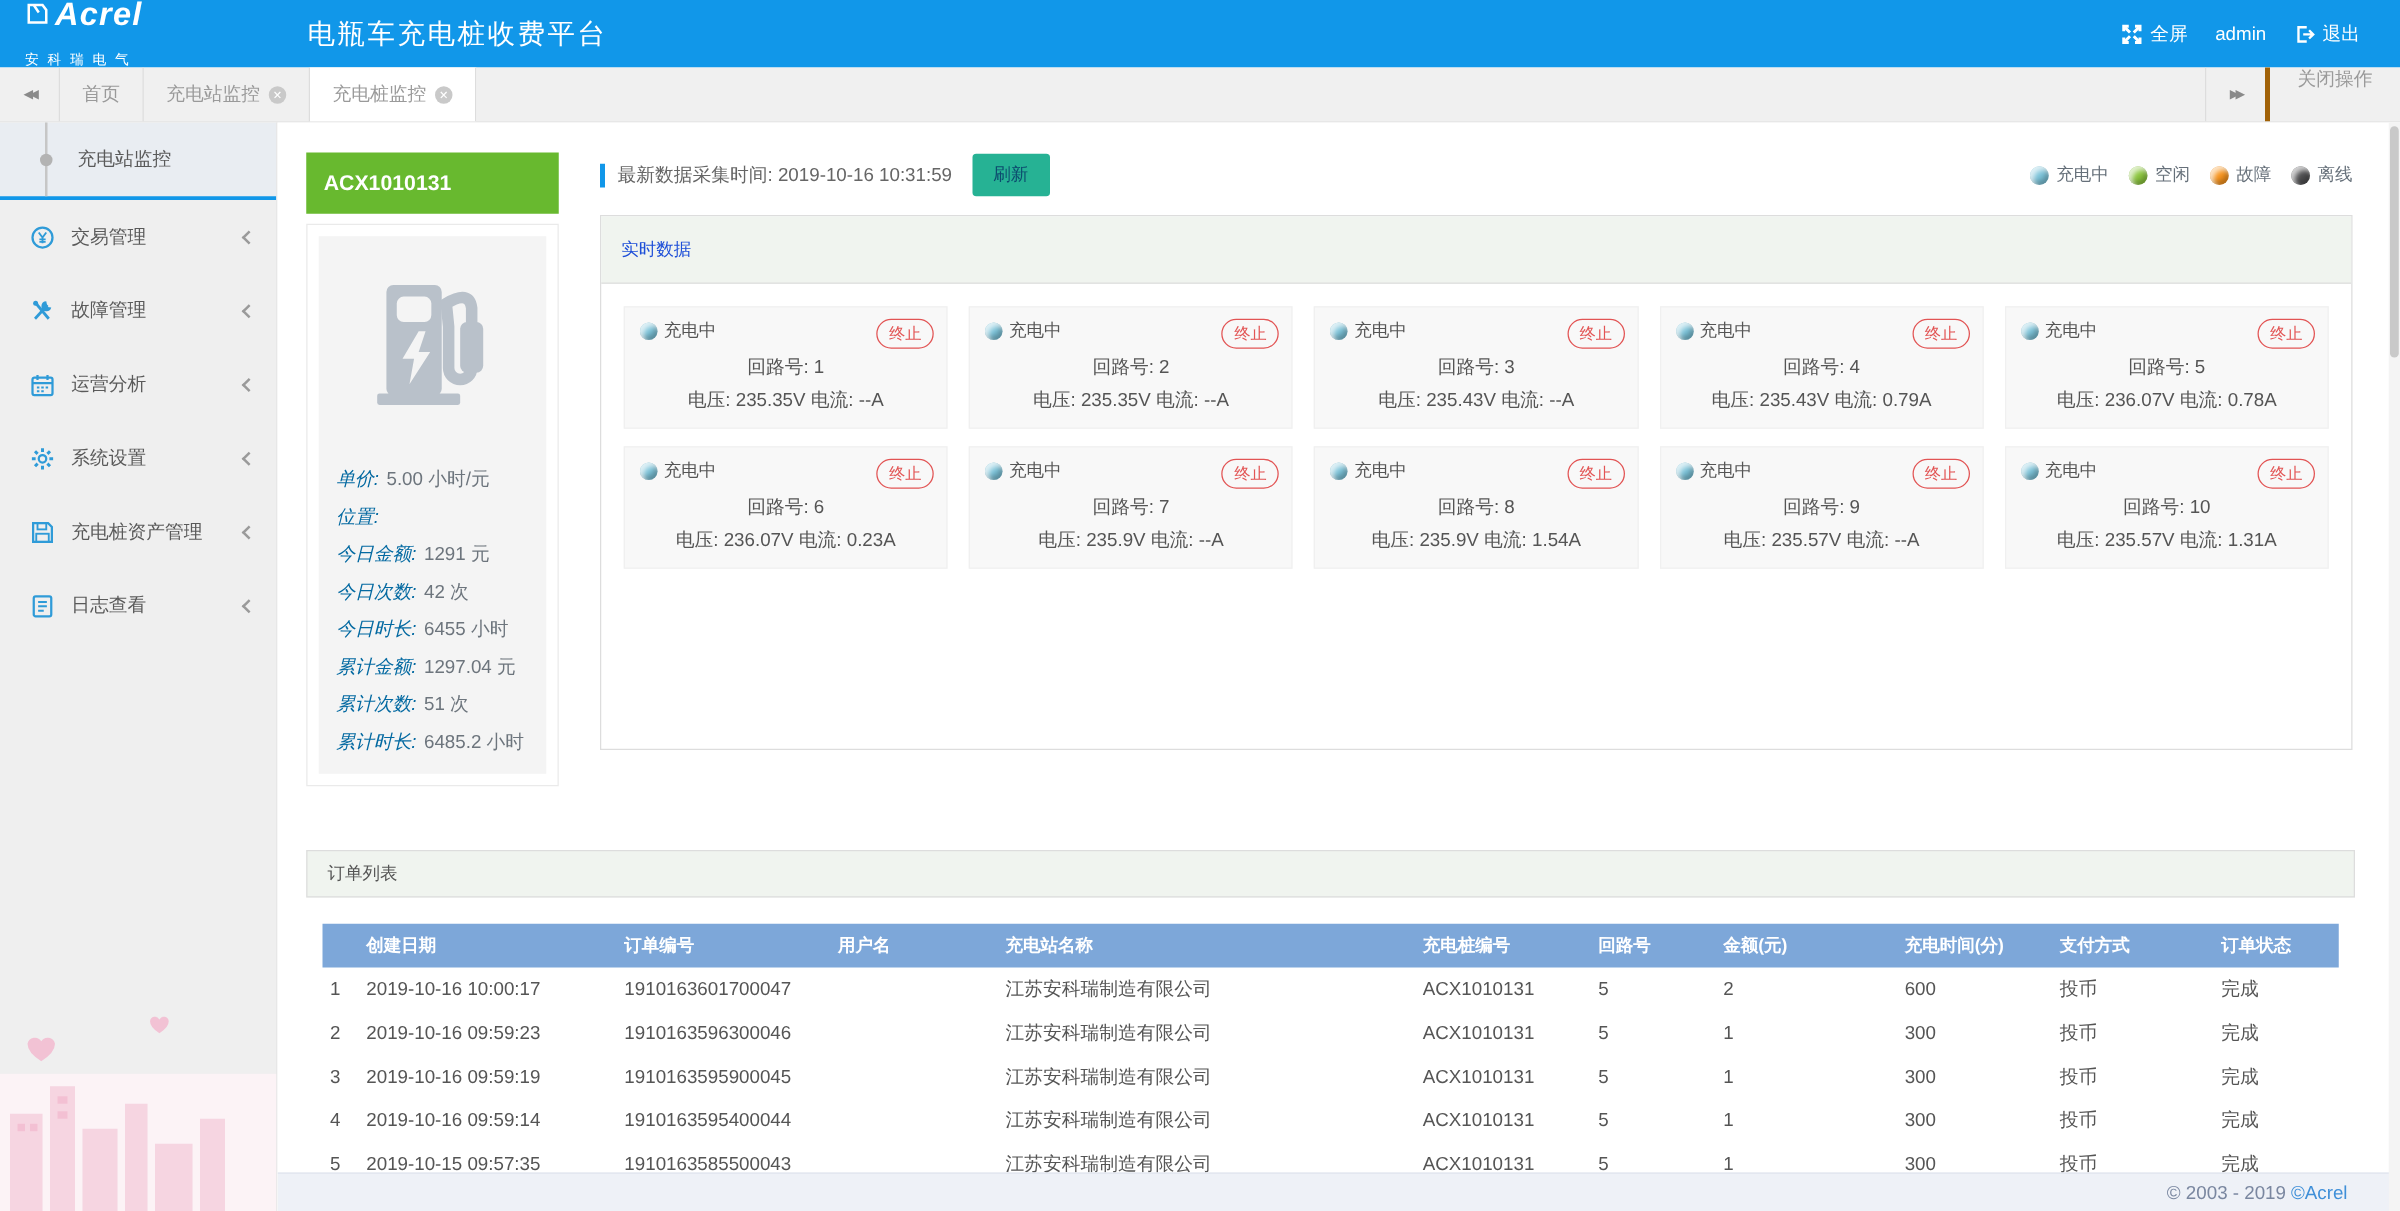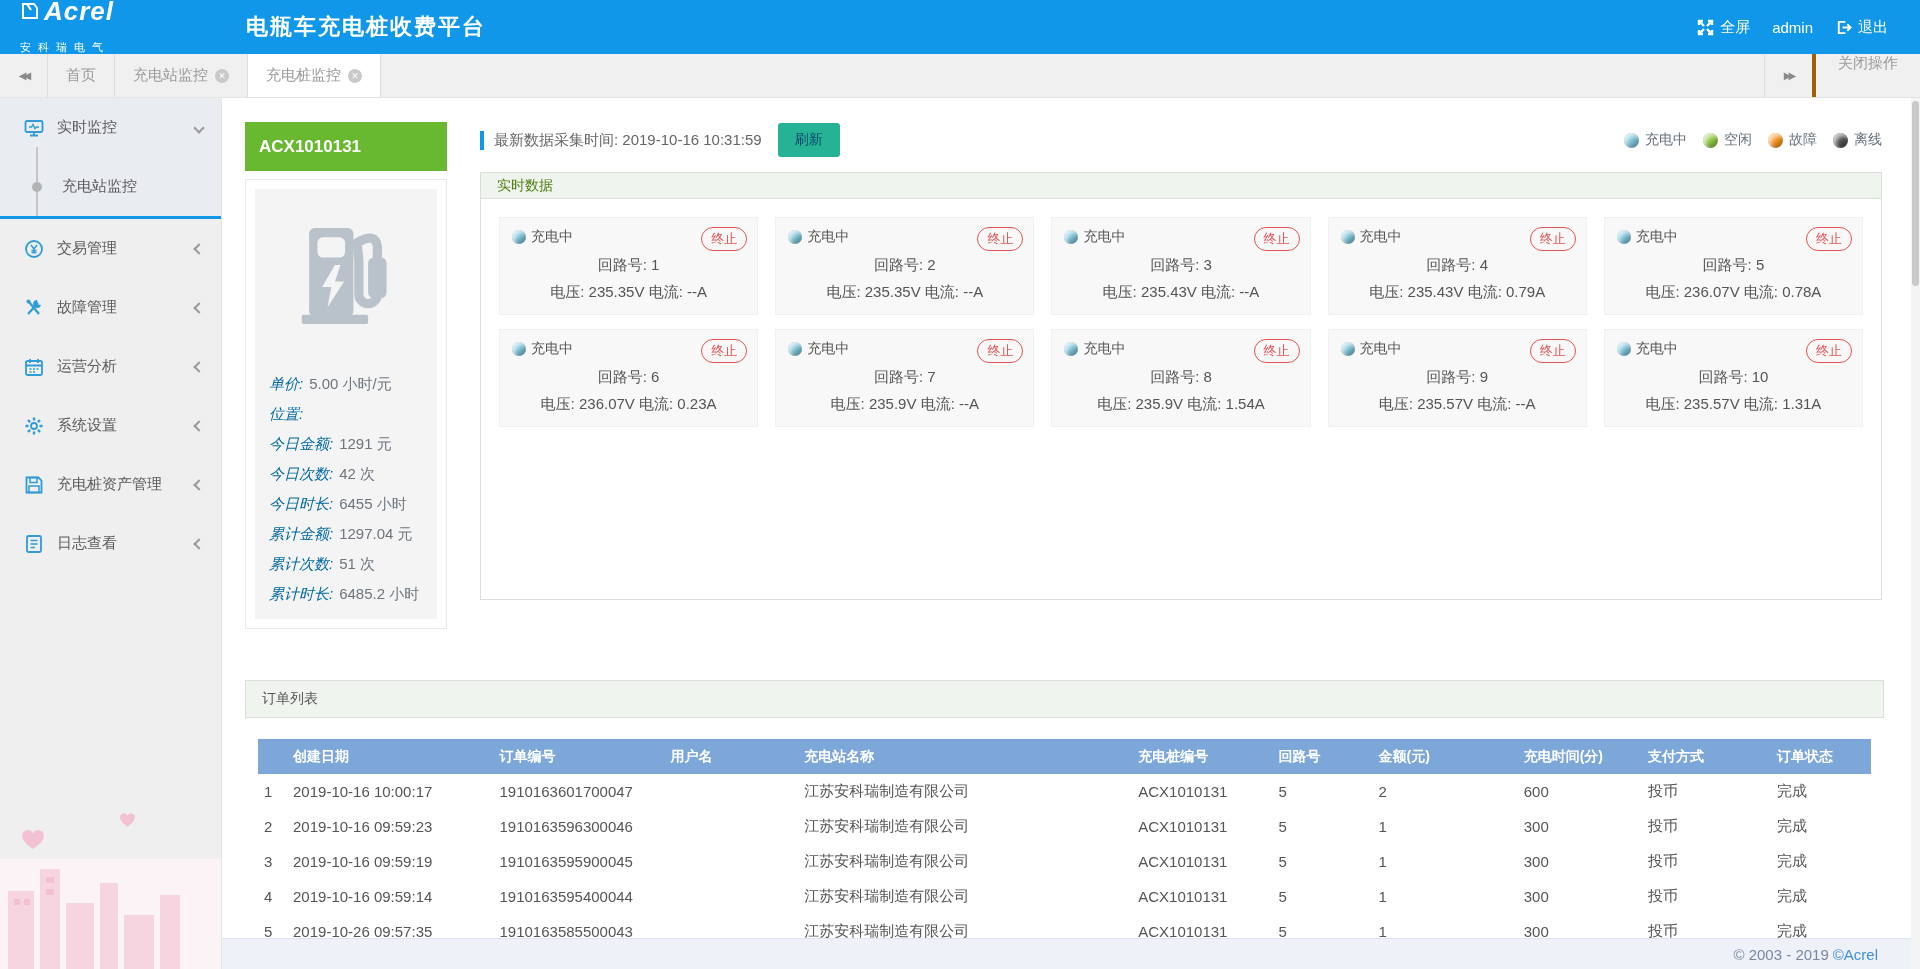--- a/index.html
+++ b/index.html
@@ -5,21 +5,21 @@
   * { margin:0; padding:0; box-sizing:border-box; }
   html,body { width:1920px; height:969px; overflow:hidden;
     font-family:"Liberation Sans","DejaVu Sans",sans-serif; background:#fff; }
 
   
   .app-header { height:54px; background:var(--accent,#1197e9); display:flex; align-items:center; color:#fff; }
   .logo-block { width:232px; padding-left:20px; display:flex; flex-direction:column; justify-content:center; }
   .logo-row { display:flex; align-items:center; gap:4px; }
   .logo-text { font-size:26px; font-weight:bold; font-style:italic; letter-spacing:1px; line-height:24px; }
   .logo-sub { font-size:11px; letter-spacing:7px; margin-top:17px; white-space:nowrap; }
-  .app-title { font-size:22px; font-weight:bold; letter-spacing:2px; margin-left:14px; }
+  .app-title { font-size:22px; font-weight:normal; letter-spacing:2px; margin-left:14px; }
   .header-right { margin-left:auto; display:flex; align-items:center; gap:10px; padding-right:26px; font-size:15px; }
   .header-right .hitem { display:flex; align-items:center; gap:6px; cursor:pointer; padding:0 6px; }
 
   
   .tab-bar { height:44px; background:#f0f0f0; display:flex; align-items:stretch; border-bottom:1px solid #e4e4e4; }
   .tab-nav { width:48px; display:flex; align-items:center; justify-content:center; color:#8a8a8a; font-size:10px; letter-spacing:-3px; border-right:1px solid #ddd; cursor:pointer; }
   .tab-nav.right { border-right:none; border-left:1px solid #ddd; margin-left:auto; }
   .tab { display:flex; align-items:center; gap:7px; padding:0 18px; font-size:15px; color:#9a9a9a; border-right:1px solid #ddd; cursor:pointer; }
   .tab.active { background:#fff; }
   .tab-close { width:14px; height:14px; border-radius:50%; background:#c9c9c9; color:#fff; font-size:9px; line-height:14px; text-align:center; }
@@ -60,21 +60,21 @@
   .info-row { display:flex; align-items:center; height:36px; }
   .blue-tick { width:4px; height:19px; background:var(--accent,#1197e9); margin-right:10px; flex:none; }
   .collect-text { font-size:15px; color:#666; }
   .collect-text b { font-weight:normal; color:#666; }
   .refresh-btn { margin-left:16px; background:var(--refresh-green,#26b294); color:#0c4a6e; font-size:14px; border:none; border-radius:3px; padding:8px 17px; cursor:pointer; }
   .legend { margin-left:auto; display:flex; align-items:center; gap:16px; }
   .legend-item { display:flex; align-items:center; gap:6px; font-size:14px; color:#66707a; }
   .orb { width:15px; height:15px; border-radius:50%; background:#9aa; box-shadow:inset 3px 3px 4px rgba(255,255,255,.75), inset -2px -3px 4px rgba(0,0,0,.28); flex:none; }
 
   .realtime-box { margin-top:14px; border:1px solid #ddd; height:428px; background:#fff; }
-  .box-header { height:26px; background:#f0f4ef; border-bottom:1px solid #ddd; display:flex; align-items:center; padding-left:16px; font-size:14px; color:#4d7c0f; }
+  .box-header { height:54px; background:#f0f4ef; border-bottom:1px solid #ddd; display:flex; align-items:center; padding-left:16px; font-size:14px; color:#1d4ed8; }
   .circuit-grid { display:grid; grid-template-columns:repeat(5,1fr); column-gap:17px; row-gap:14px; padding:18px; }
   .circuit-card { background:#f8f8f8; border:1px solid #f0f0f0; height:98px; padding:10px 12px; position:relative; }
   .card-top { display:flex; align-items:center; gap:5px; }
   .card-top .orb { width:14px; height:14px; }
   .card-status { font-size:14px; color:#555; }
   .terminate-btn { position:absolute; right:10px; top:9px; border:1px solid var(--terminate-red,#e25454); color:var(--terminate-red,#e25454); border-radius:12px; padding:2px 9px; font-size:13px; background:transparent; cursor:pointer; }
   .card-circuit { text-align:center; font-size:15px; color:#555; margin-top:10px; }
   .card-meas { text-align:center; font-size:15px; color:#555; margin-top:8px; }
 
   
@@ -151,29 +151,20 @@
     </div>
   <div class="close-ops">
     <span>关闭操作</span>
   </div>
 </div>
 
 <div class="body-row">
 
   <div class="sidebar">
     <div class="side-group">
-      <div class="side-item">
-        <svg class="micon" viewBox="0 0 20 20">
-          <rect x="1.5" y="3" width="17" height="11" rx="1.5" fill="none" stroke="#2f9bd8" stroke-width="1.8"></rect>
-          <path d="M5 9 h2.5 l1.5 -2.5 l2 4 l1.5 -1.5 h2.5" fill="none" stroke="#2f9bd8" stroke-width="1.4"></path>
-          <path d="M10 14 v3 M6 17.5 h8" stroke="#2f9bd8" stroke-width="1.8"></path>
-        </svg>
-        <span class="lbl">实时监控</span>
-        <span class="chev down"></span>
-      </div>
       <div class="side-sub">
         <span class="subline"></span>
         <span class="subdot"></span>
         <span>充电站监控</span>
       </div>
     </div>
 
     <div class="side-item">
       <svg class="micon" viewBox="0 0 20 20">
         <circle cx="10" cy="10" r="8" fill="none" stroke="#2f9bd8" stroke-width="1.8"></circle>
@@ -602,21 +593,21 @@
             <span class="c5">ACX1010131</span>
             <span class="c6">5</span>
             <span class="c7">1</span>
             <span class="c8">300</span>
             <span class="c9">投币</span>
             <span class="c10">完成</span>
           </div>
 
           <div class="trow">
             <span class="c0">5</span>
-            <span class="c1">2019-10-26 09:57:35</span>
+            <span class="c1">2019-10-15 09:57:35</span>
             <span class="c2">1910163585500043</span>
             <span class="c3"></span>
             <span class="c4">江苏安科瑞制造有限公司</span>
             <span class="c5">ACX1010131</span>
             <span class="c6">5</span>
             <span class="c7">1</span>
             <span class="c8">300</span>
             <span class="c9">投币</span>
             <span class="c10">完成</span>
           </div>

